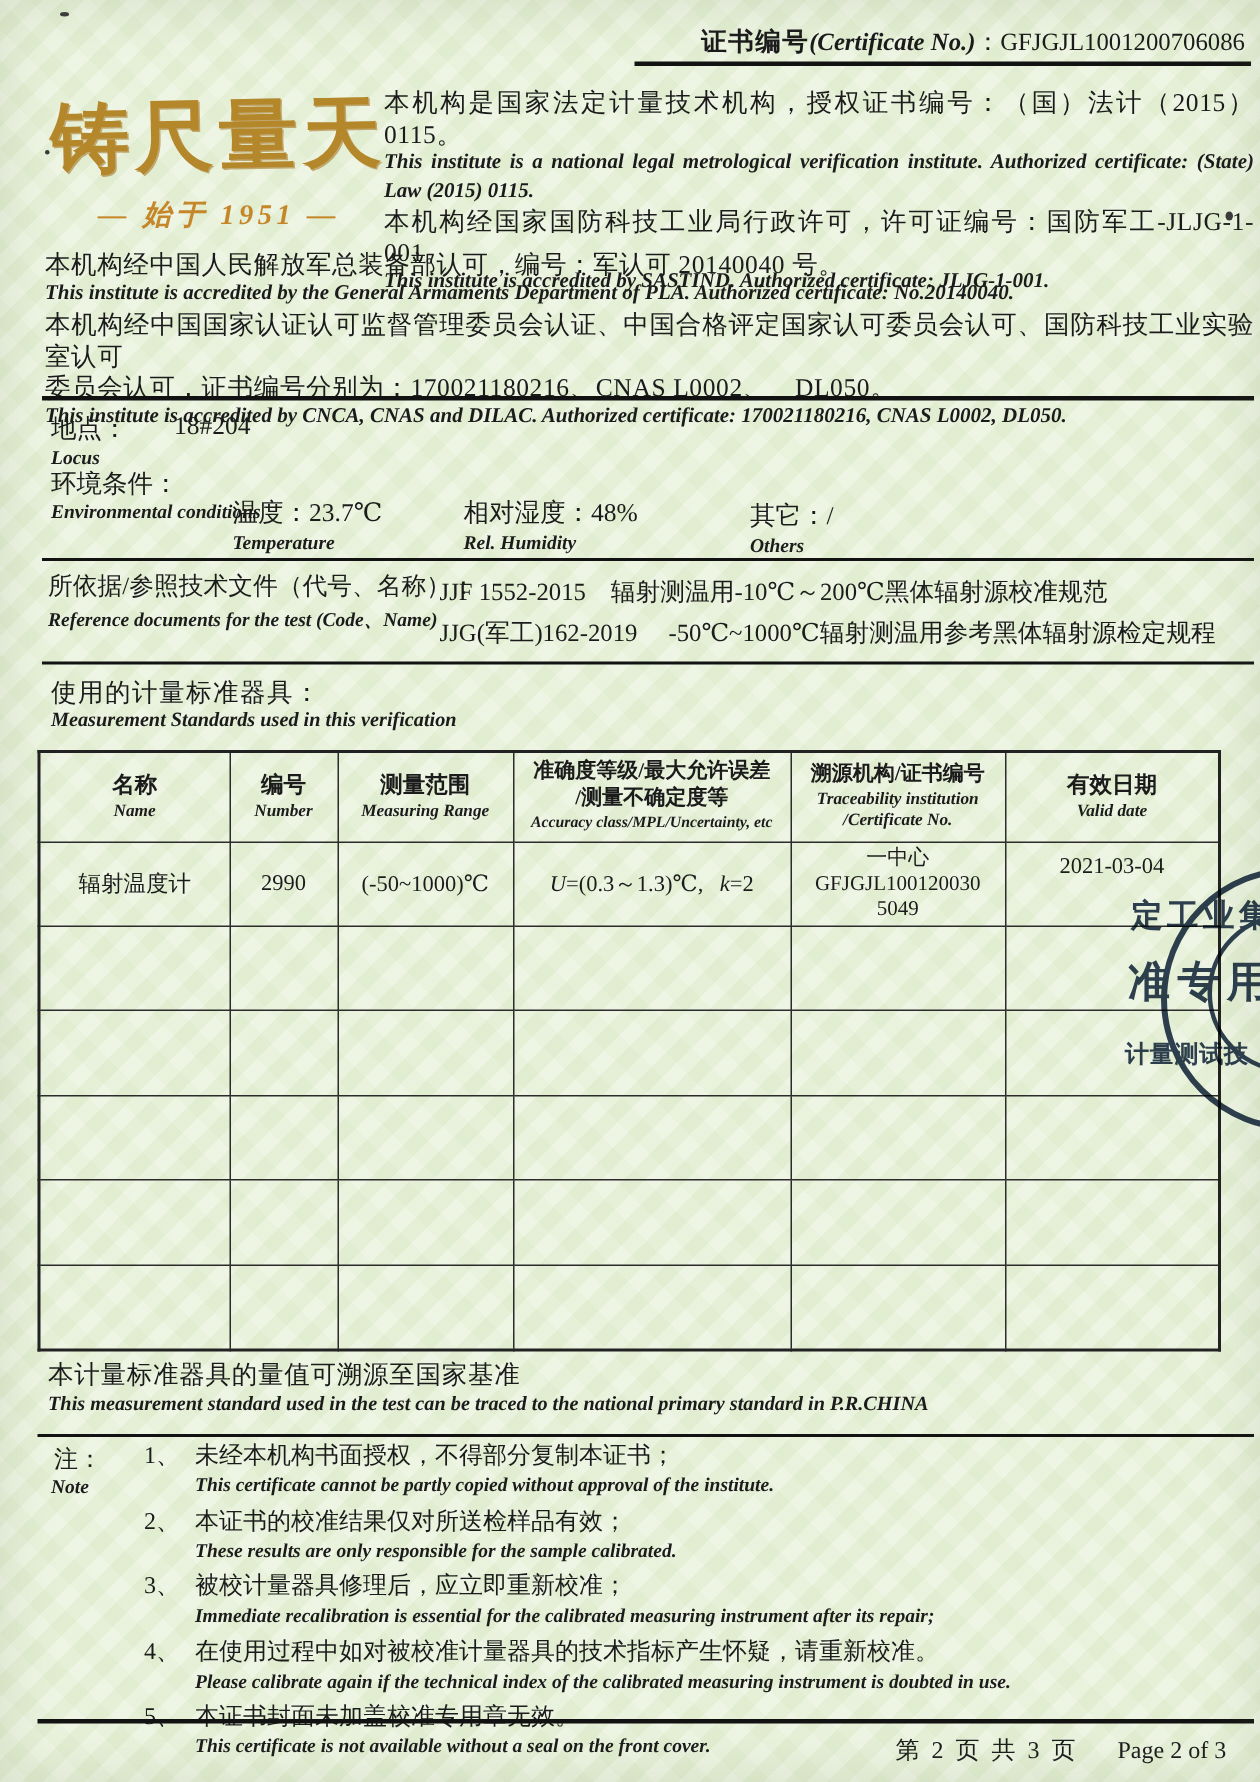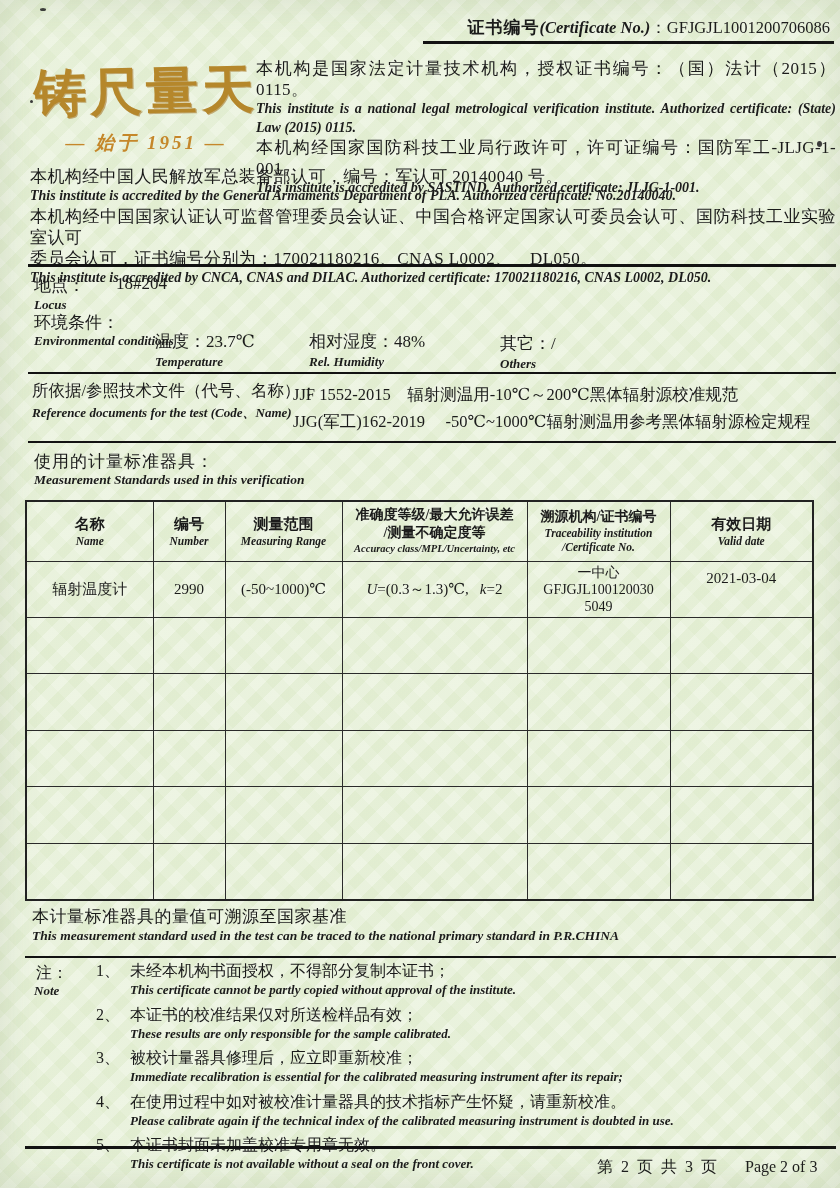--- a/index.html
+++ b/index.html
@@ -249,20 +249,27 @@
           <td></td>
           <td></td>
           <td></td>
           <td></td>
           <td></td>
           <td></td>
         </tr>
   </tbody>
     </table>
 
+  <div class="abs stamp">
+    <div class="ring-o"></div>
+    <div class="ring-i"></div>
+    <div class="t-top">定工业集</div>
+    <div class="t-mid">准专用</div>
+    <div class="t-bot">计量测试技</div>
+  </div>
 
   <div class="abs trace-cn">本计量标准器具的量值可溯源至国家基准</div>
   <div class="abs trace-en en">This measurement standard used in the test can be traced to the national primary standard in P.R.CHINA</div>
 
   <div class="abs hrule thin" style="left:25px; right:4px; top:956px;"></div>
 
   <div class="abs note-label">注：</div>
   <div class="abs note-en en">Note</div>
   <div class="abs notes">
     <div class="note-item">

